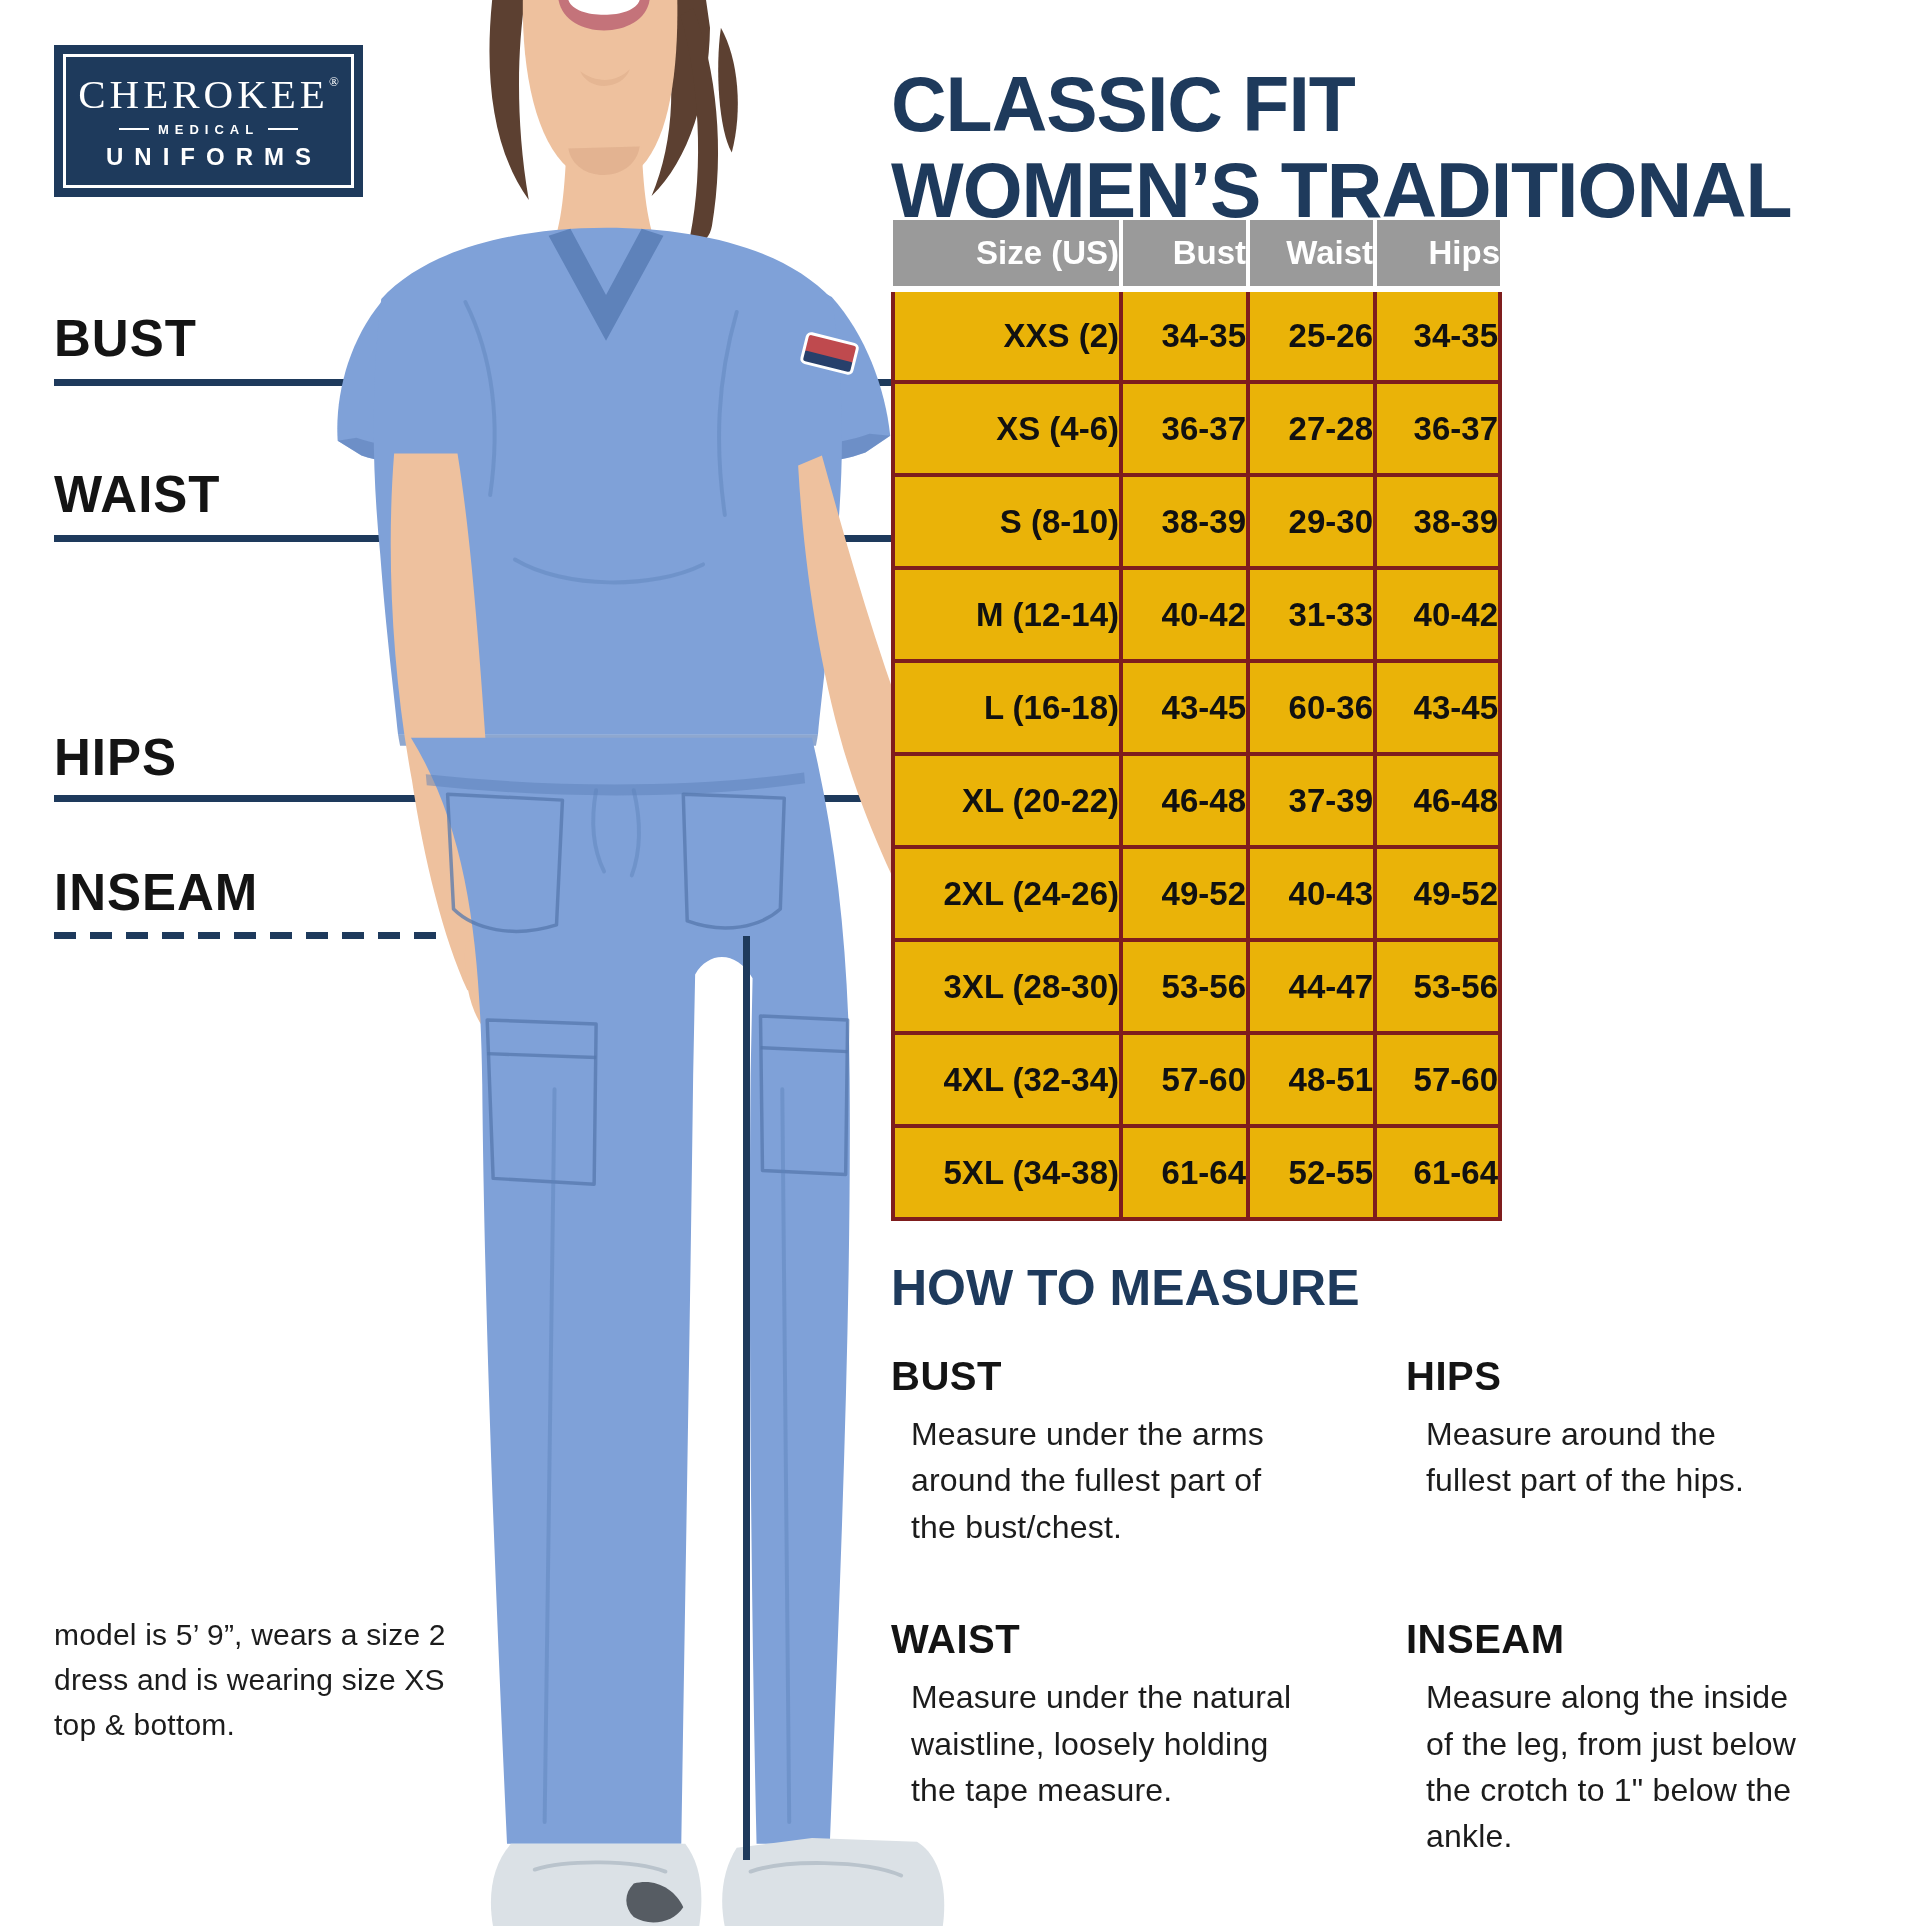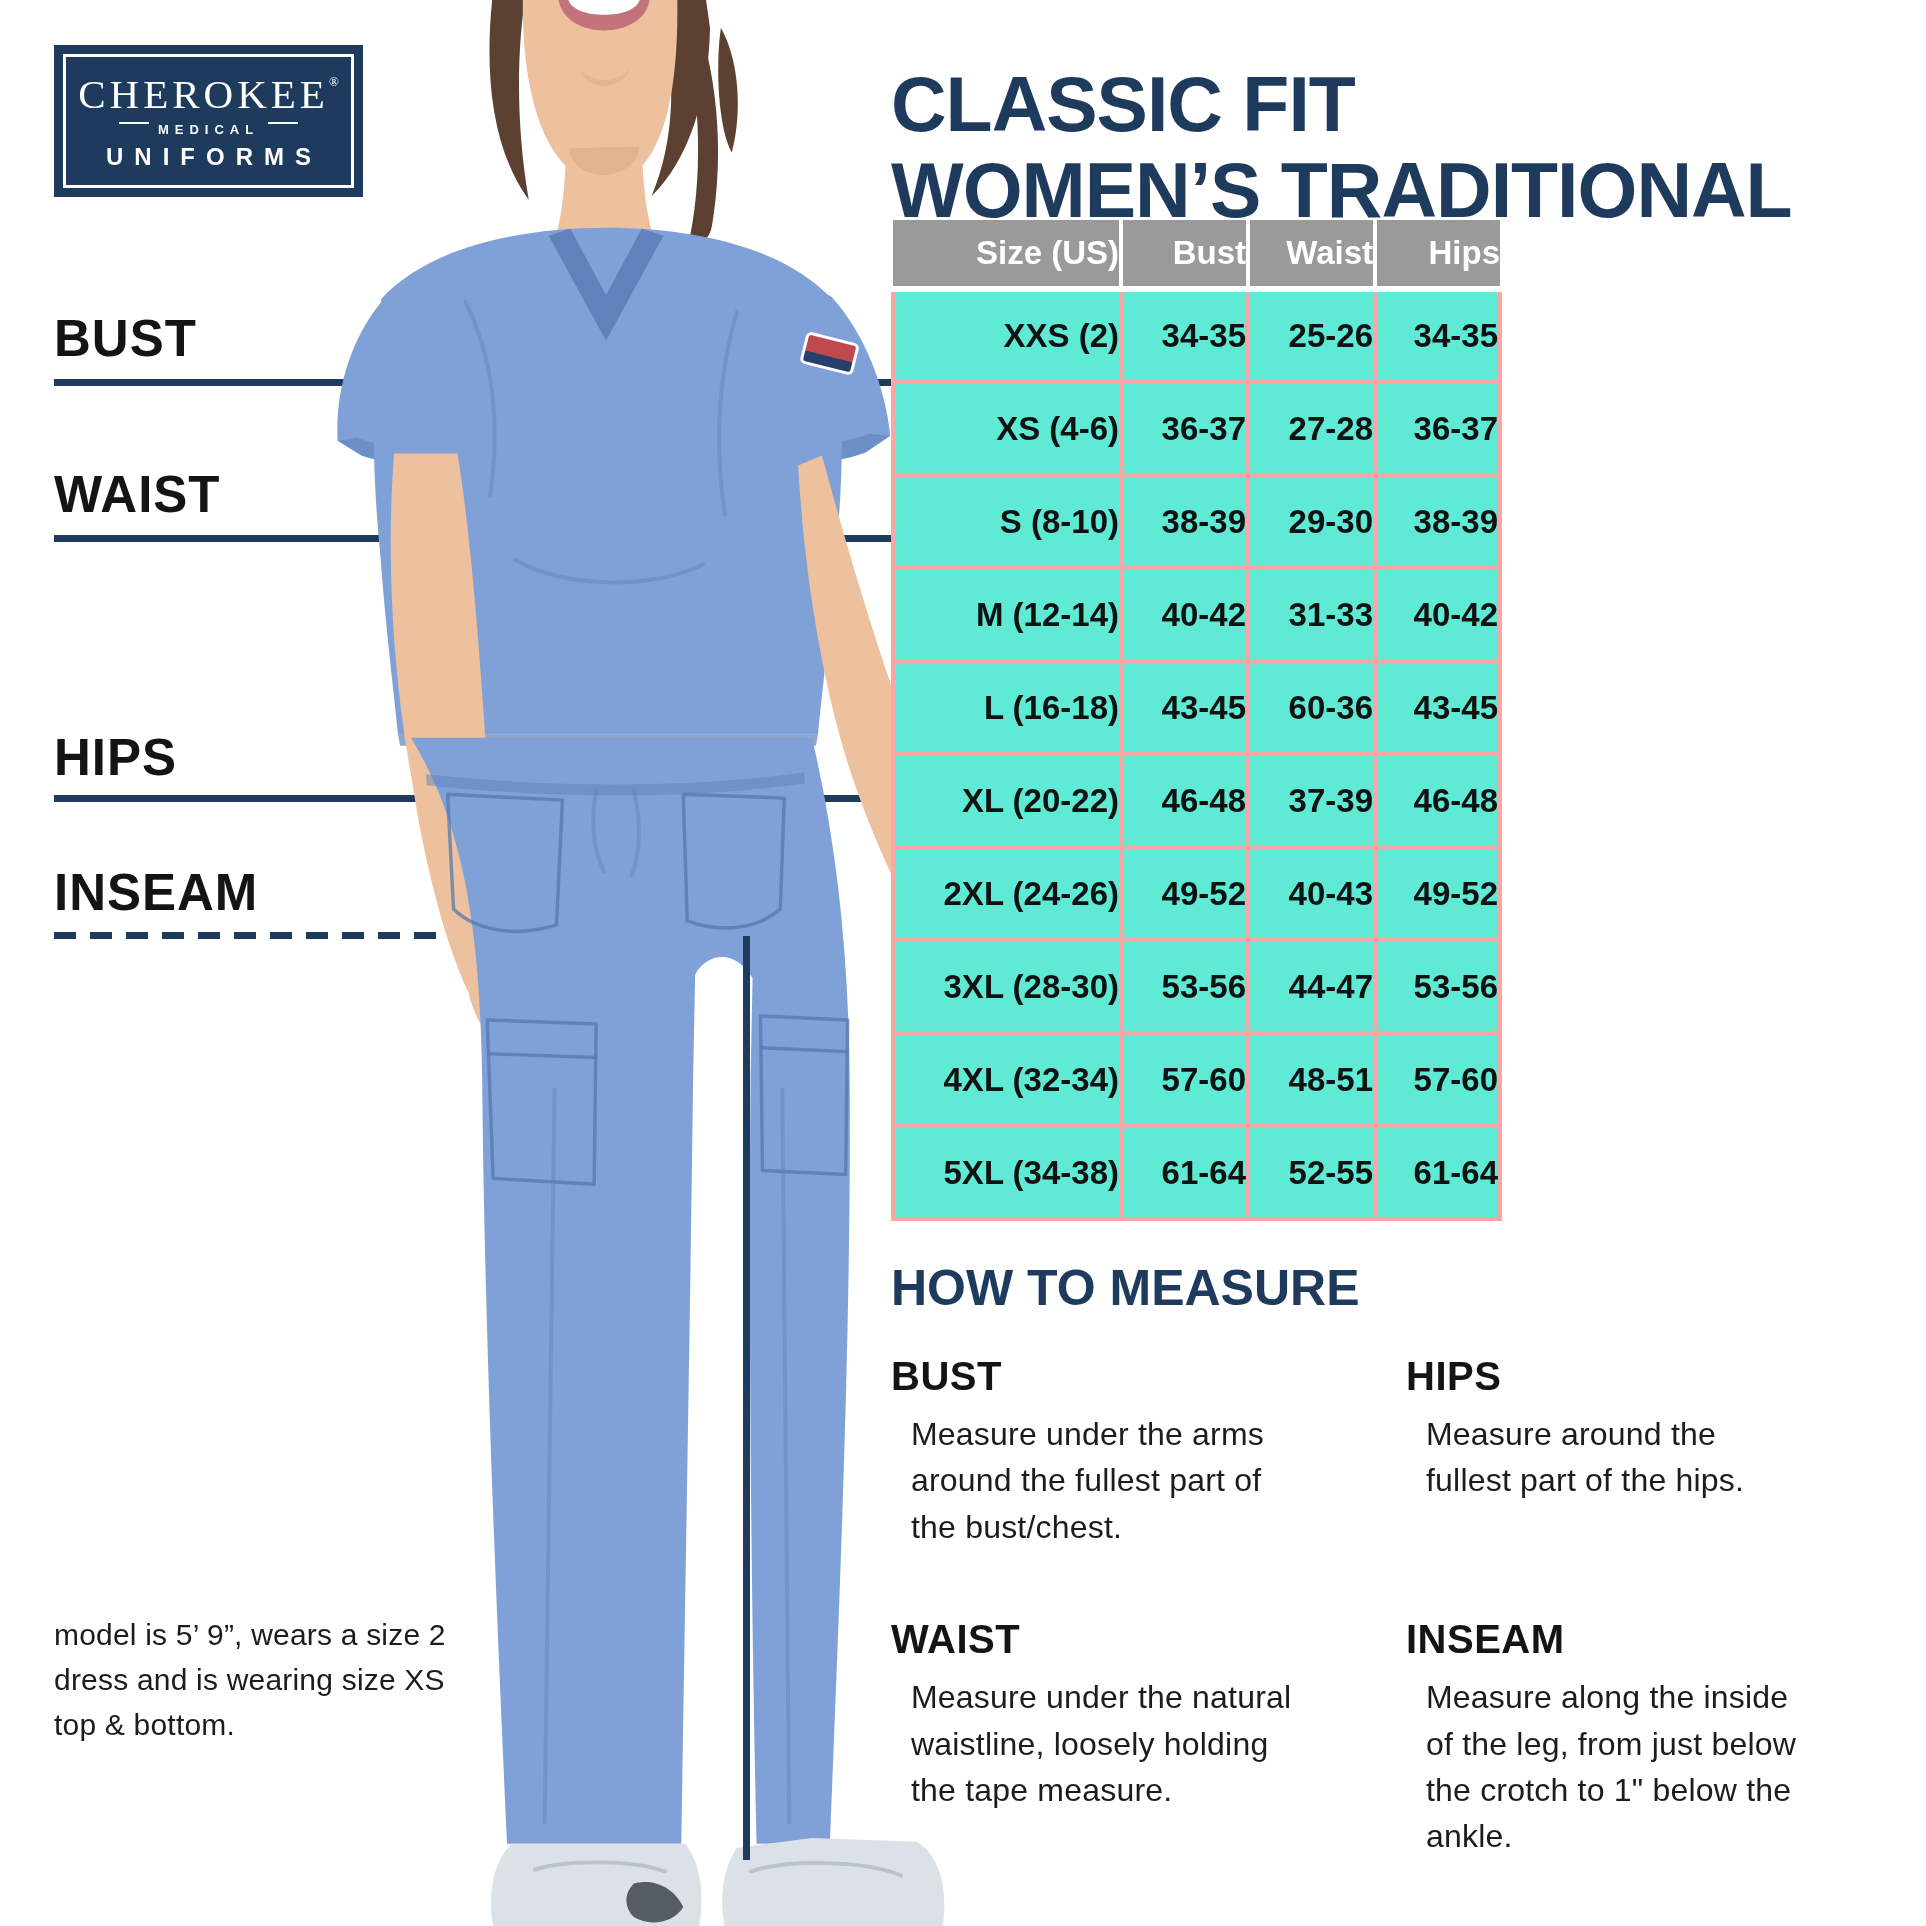--- a/index.html
+++ b/index.html
@@ -15,21 +15,21 @@
   *{margin:0;padding:0;box-sizing:border-box;}
   body{background:#fff;font-family:"Liberation Sans",sans-serif;}
   #canvas{position:relative;width:1927px;height:1927px;background:#fff;overflow:hidden;}
 
   
   .logo{position:absolute;left:54px;top:45px;width:309px;height:152px;
     background:var(--brand-navy);display:flex;flex-direction:column;align-items:center;justify-content:center;}
   .logo-inner{position:absolute;inset:9px;border:3px solid #fff;pointer-events:none;}
   .logo-name{font-family:"Liberation Serif",serif;color:#fff;font-size:41px;letter-spacing:4px;font-weight:400;line-height:1;margin-top:2px;}
   .logo-reg{font-size:13px;vertical-align:22px;letter-spacing:0;}
-  .logo-tier{display:flex;gap:9px;color:#fff;font-size:13px;font-weight:700;letter-spacing:6px;margin-top:7px;}
+  .logo-tier{display:flex;align-items:center;gap:9px;color:#fff;font-size:13px;font-weight:700;letter-spacing:6px;margin-top:7px;}
   .logo-tier .dash{display:block;width:30px;height:2px;background:#fff;}
   .logo-line{color:#fff;font-size:24px;font-weight:700;letter-spacing:11px;margin-top:6px;text-indent:11px;}
 
   
   .m-label{position:absolute;left:54px;font-size:51px;font-weight:700;color:var(--text-black);letter-spacing:1px;z-index:3;}
   .m-line{position:absolute;left:54px;height:7px;background:var(--brand-navy);z-index:1;}
   .m-line.dashed{background:repeating-linear-gradient(90deg,var(--brand-navy) 0 22px,transparent 22px 36px);}
   #bust-label{top:309px;} #bust-line{top:379px;width:886px;}
   #waist-label{top:465px;} #waist-line{top:535px;width:869px;}
   #hips-label{top:728px;} #hips-line{top:795px;width:1040px;}
@@ -55,21 +55,21 @@
   .patch-border{fill:none;stroke:#fff;stroke-width:3;}
 
   
   .title{position:absolute;left:891px;top:61px;width:1000px;color:var(--brand-navy);
     font-size:77px;font-weight:700;letter-spacing:-1px;line-height:1.12;z-index:3;}
   .size-table{position:absolute;left:891px;top:220px;border-collapse:collapse;z-index:3;
     font-size:33px;font-weight:700;color:#111;text-align:right;}
   .size-table thead th{background:var(--table-header-gray);color:#fff;height:69px;
     border-left:4px solid #fff;border-bottom:6px solid #fff;font-weight:700;}
   .size-table thead th:first-child{border-left:none;}
-  .size-table tbody td{border:4px solid #fca5a5;height:93px;background:#5eead4;}
+  .size-table tbody td{border:4px solid #7f1d1d;height:93px;background:#eab308;}
   .col-size{width:228px;} .col-bust{width:127px;} .col-waist{width:127px;} .col-hips{width:125px;}
 
   .htm-heading{position:absolute;left:891px;top:1259px;color:var(--brand-navy);
     font-size:50px;font-weight:700;letter-spacing:0;z-index:3;text-align:right;}
   .htm-grid{position:absolute;left:891px;top:1354px;width:1000px;display:grid;
     grid-template-columns:515px 475px;row-gap:67px;z-index:3;}
   .htm-item h3{font-size:40px;font-weight:700;color:var(--text-black);margin-bottom:12px;letter-spacing:0.5px;}
   .htm-item p{font-size:32px;color:#1c1c1c;line-height:1.45;max-width:381px;letter-spacing:0.2px;margin-left:20px;}
 
   .model-note{position:absolute;left:54px;top:1612px;width:426px;font-size:30px;

